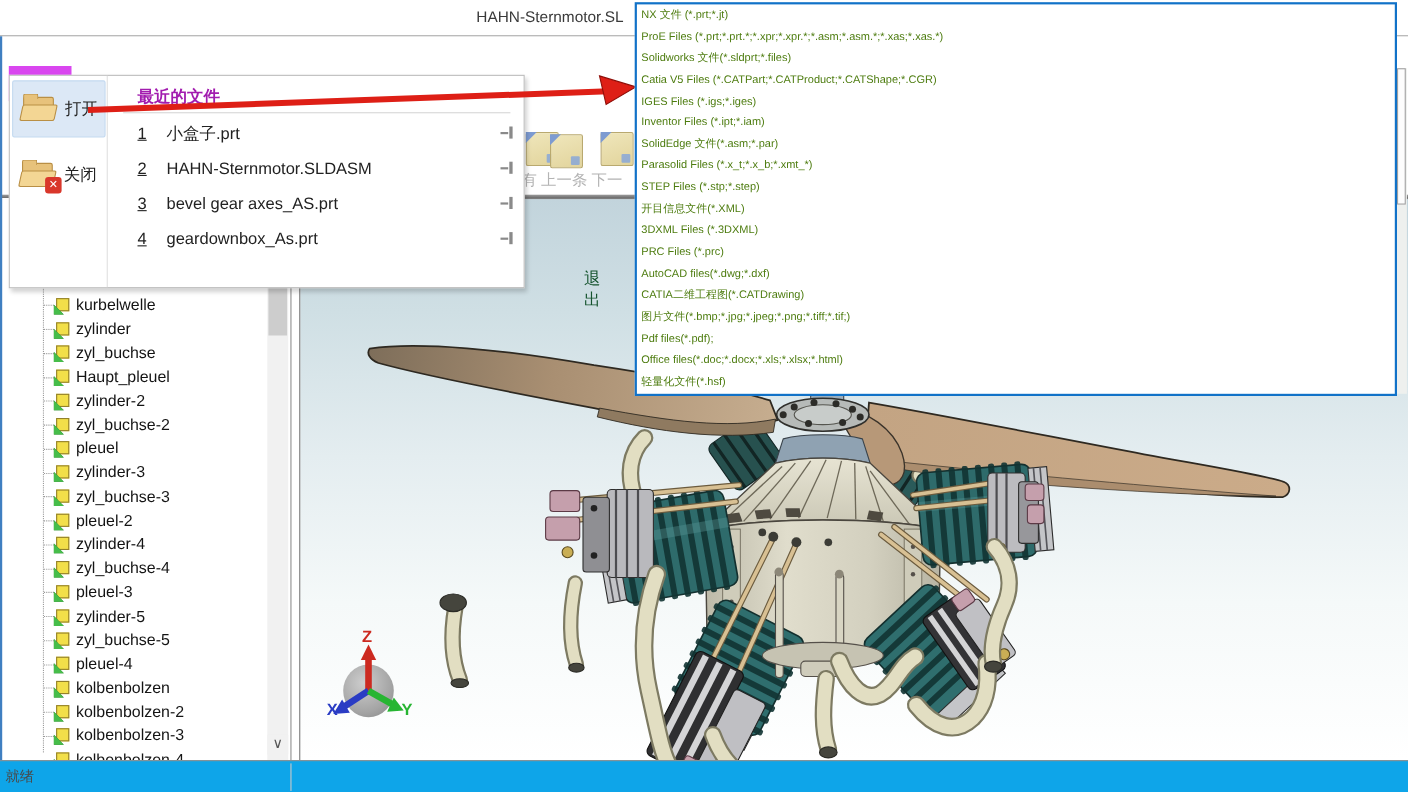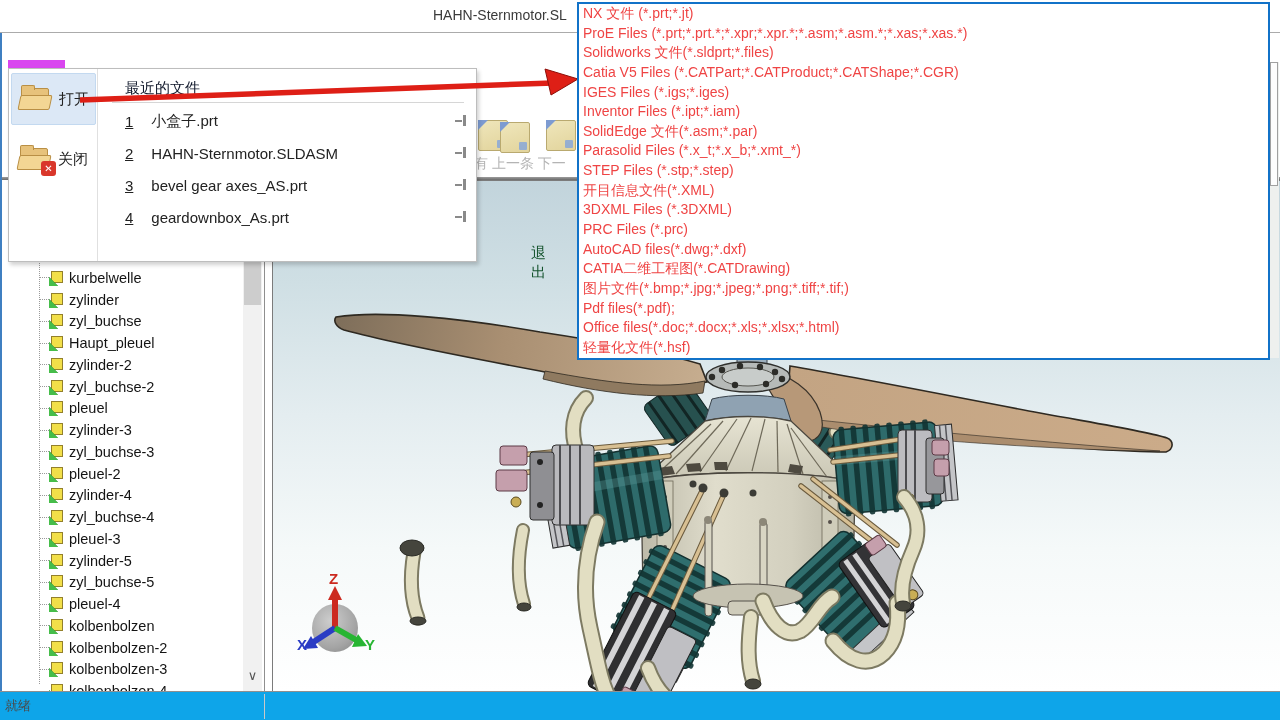--- a/index.html
+++ b/index.html
@@ -69,38 +69,38 @@
   .folder-icon{position:relative;width:34px;height:28px;margin:0 6px 0 7px;flex:0 0 auto;}
   .folder-back{position:absolute;left:2px;top:3px;width:28px;height:22px;background:#e7c27b;
     border:1px solid #b98f45;border-radius:2px;}
   .folder-back::before{content:"";position:absolute;left:-1px;top:-4px;width:12px;height:4px;
     background:#e7c27b;border:1px solid #b98f45;border-bottom:none;border-radius:2px 2px 0 0;}
   .folder-front{position:absolute;left:0px;top:10px;width:32px;height:15px;background:#f3d globalization694;
     background:#f3d694;border:1px solid #b98f45;border-radius:2px;transform:skewX(-12deg);}
   .close-badge{position:absolute;right:-4px;bottom:-3px;width:15px;height:15px;background:#d9372b;
     border-radius:3px;color:#fff;font-size:10px;font-weight:bold;text-align:center;line-height:15px;}
   .recent{position:absolute;left:89px;top:0;width:378px;height:192px;}
-  .recent-header{position:absolute;left:27px;top:10px;font-size:15px;font-weight:normal;color:#0f172a;}
+  .recent-header{position:absolute;left:27px;top:10px;font-size:15px;font-weight:bold;color:#a21caf;}
   .recent-rule{position:absolute;left:14px;top:33px;width:352px;height:1px;background:#d6d6d6;}
   .recent-rows{position:absolute;left:0;top:36px;width:378px;}
   .recent-row{position:relative;height:32px;display:flex;align-items:center;cursor:default;}
   .file-num{font-size:15px;color:#222;text-decoration:underline;margin-left:27px;}
   .file-name{font-size:15px;color:#222;margin-left:18px;white-space:nowrap;}
   .pin-icon{position:absolute;right:8px;top:10px;width:13px;height:12px;}
   .pin-icon::before{content:"";position:absolute;right:2px;top:0;width:3px;height:11px;background:#8a8a8a;}
   .pin-icon::after{content:"";position:absolute;left:0;top:5px;width:7px;height:2px;background:#8a8a8a;}
   .exit-btn{position:absolute;left:433px;top:175px;font-size:15px;color:#14532d;cursor:default;}
 
   
   .arrow-svg{position:absolute;left:0;top:0;z-index:20;pointer-events:none;}
 
   
   .fmt-dropdown{position:absolute;left:577px;top:2px;width:693px;height:358px;background:#fff;
     border:2px solid #1172c8;z-index:30;overflow:hidden;}
-  .fmt-item{height:19.65px;line-height:19.65px;padding-left:4px;font-size:14px;color:#ef4444;
+  .fmt-item{height:19.65px;line-height:19.65px;padding-left:4px;font-size:10px;color:#4d7c0f;
     white-space:nowrap;cursor:default;}
   .fmt-scroll{position:absolute;left:1270px;top:62px;width:9px;height:296px;background:#eef0ee;z-index:31;}
   .fmt-thumb{position:absolute;left:0;top:0;width:8px;height:124px;background:#fdfdfd;border:1px solid #a0a0a0;}
 </style>
 </head>
 <body>
 
 <div id="stage">
 
   <div class="titlebar">

